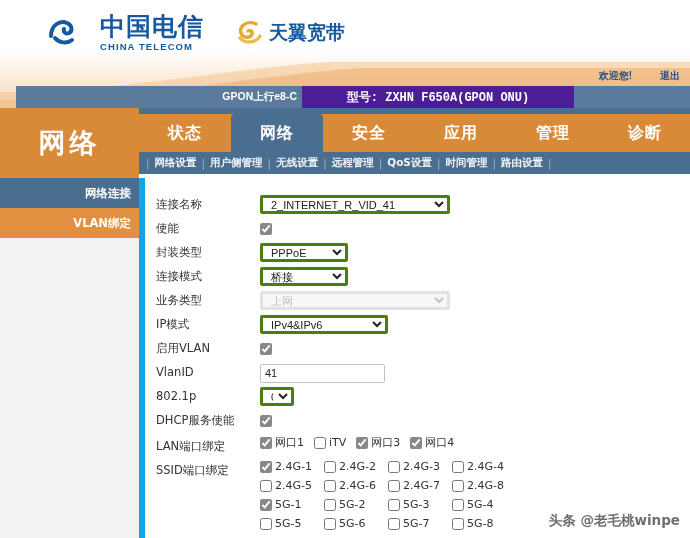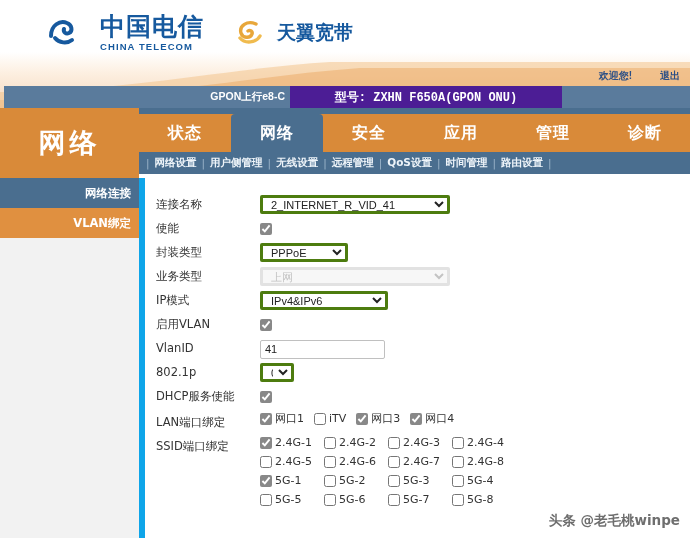--- a/index.html
+++ b/index.html
@@ -13,34 +13,34 @@
   
   .masthead{position:absolute;left:0;top:0;width:690px;height:100px;
     background:linear-gradient(to bottom,#ffffff 0%,#ffffff 52%,#fdf0e2 72%,#f7ddc4 100%);}
   .brand{position:absolute;left:46px;top:14px;display:flex;align-items:center;gap:14px;}
   .ct-logo{display:flex;align-items:center;gap:20px;}
   .ct-mark{width:34px;height:34px;position:relative;}
   .ct-text{display:flex;flex-direction:column;line-height:1;}
   .ct-cn{font-size:25px;font-weight:bold;color:#16599e;letter-spacing:1px;
     font-family:"DejaVu Sans","Liberation Sans",sans-serif;}
   .ct-en{font-size:9.5px;font-weight:bold;color:#16599e;letter-spacing:1.1px;margin-top:3px;}
-  .ty-logo{display:flex;align-items:center;gap:13px;margin-left:16px;}
+  .ty-logo{display:flex;align-items:center;gap:5px;margin-left:16px;}
   .ty-mark{width:30px;height:30px;}
   .ty-text{font-size:19px;font-weight:bold;color:#16599e;letter-spacing:0px;
     font-family:"DejaVu Sans","Liberation Sans",sans-serif;}
 
   
   .swoosh{position:absolute;left:0;top:62px;width:690px;height:46px;overflow:hidden;pointer-events:none;}
 
   
   .welcome{position:absolute;right:10px;top:69px;display:flex;gap:28px;z-index:6;}
   .welcome a{color:#2b4f86;font-size:10px;text-decoration:none;font-weight:bold;}
 
   
-  .modelbar{position:absolute;left:4px;top:86px;width:558px;height:22px;z-index:5;}
+  .modelbar{position:absolute;left:16px;top:86px;width:558px;height:22px;z-index:5;}
   .mb-blue{position:absolute;left:0;top:0;width:690px;height:22px;background:#5a7b9c;}
   .mb-gpon{position:absolute;right:277px;top:0;height:22px;display:flex;align-items:center;
     color:#fff;font-size:10.5px;font-weight:bold;}
   .mb-orange{position:absolute;right:0;top:0;width:272px;height:22px;background:#4c1d95;
     display:flex;align-items:center;justify-content:center;
     color:#fff;font-size:12px;font-weight:bold;white-space:nowrap;font-family:Liberation Mono, monospace;}
 
   
   .titleblock{position:absolute;left:0;top:108px;width:139px;height:70px;background:#d98a39;
     display:flex;align-items:center;justify-content:center;z-index:4;}
@@ -228,20 +228,28 @@
 
     <div class="formrow">
       <div class="flabel">封装类型</div>
       <div class="fctl">
         <select class="sel med">
           <option>PPPoE</option>
         </select>
       </div>
     </div>
 
+    <div class="formrow">
+      <div class="flabel">连接模式</div>
+      <div class="fctl">
+        <select class="sel med">
+          <option>桥接</option>
+        </select>
+      </div>
+    </div>
 
     <div class="formrow">
       <div class="flabel">业务类型</div>
       <div class="fctl">
         <select class="sel wide" disabled="">
           <option>上网</option>
         </select>
       </div>
     </div>
 

